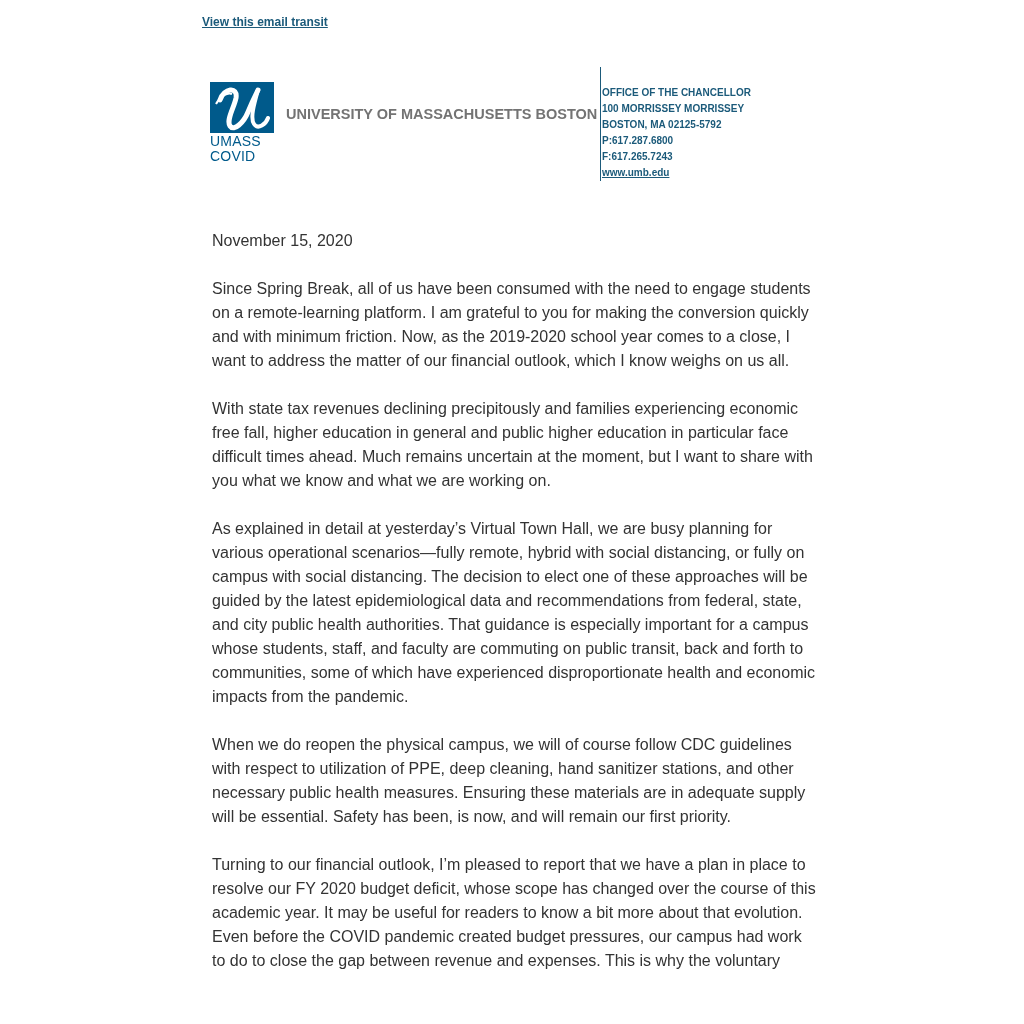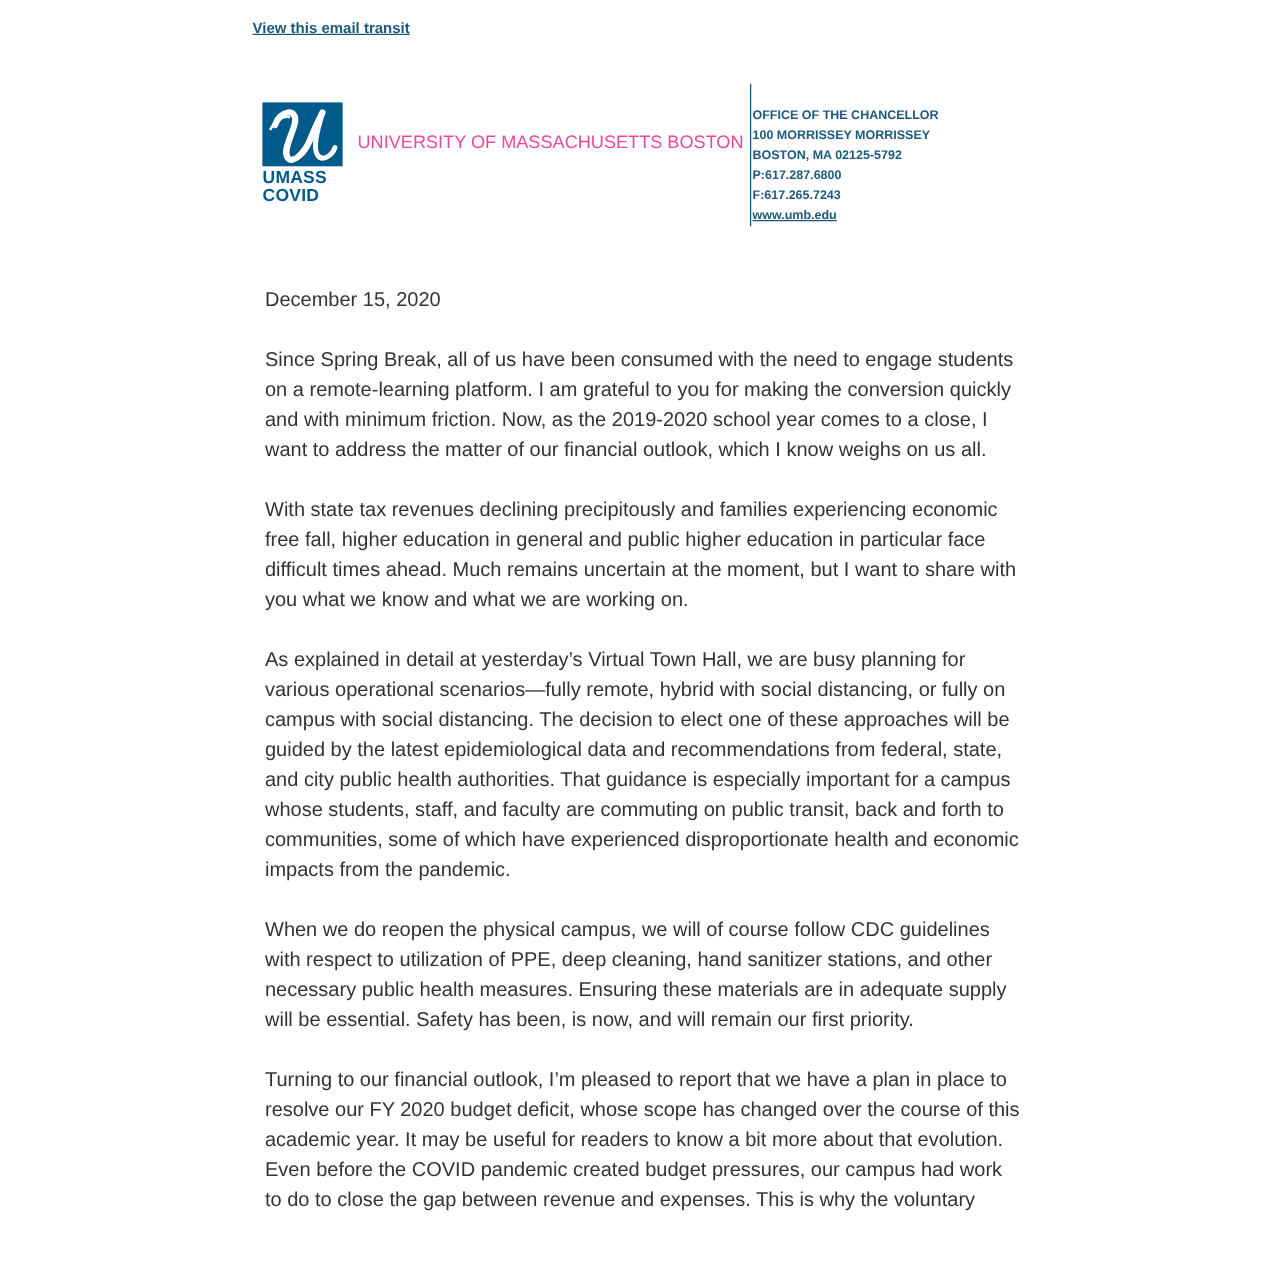--- a/index.html
+++ b/index.html
@@ -45,32 +45,32 @@
       top: 0;
       width: 64px;
       height: 51px;
       background: #005a8b;
     }
     .logo-text {
       position: absolute;
       left: 0;
       top: 52px;
       font-size: 14px;
-      font-weight: bold;
+      font-weight: normal;
       color: #005a8b;
       line-height: 15px;
       letter-spacing: 0.2px;
     }
     .univ-name {
       position: absolute;
       left: 76px;
       top: 39px;
       font-size: 14.5px;
-      font-weight: normal;
-      color: #ec4899;
+      font-weight: bold;
+      color: #737373;
       white-space: nowrap;
     }
     .divider {
       position: absolute;
       left: 390px;
       top: 0;
       width: 1px;
       height: 114px;
       background: #1b5a7a;
     }
@@ -128,19 +128,19 @@
     <div>OFFICE OF THE CHANCELLOR</div>
     <div>100 MORRISSEY MORRISSEY</div>
     <div>BOSTON, MA 02125-5792</div>
     <div>P:617.287.6800</div>
     <div>F:617.265.7243</div>
     <div><a>www.umb.edu</a></div>
   </div>
 </div>
 
 <div class="letter">
-  <p>December 15, 2020</p>
+  <p>November 15, 2020</p>
   <p>Since Spring Break, all of us have been consumed with the need to engage students on a remote-learning platform. I am grateful to you for making the conversion quickly and with minimum friction. Now, as the 2019-2020 school year comes to a close, I want to address the matter of our financial outlook, which I know weighs on us all.</p>
   <p>With state tax revenues declining precipitously and families experiencing economic free fall, higher education in general and public higher education in particular face difficult times ahead. Much remains uncertain at the moment, but I want to share with you what we know and what we are working on.</p>
   <p>As explained in detail at yesterday’s Virtual Town Hall, we are busy planning for various operational scenarios—fully remote, hybrid with social distancing, or fully on campus with social distancing. The decision to elect one of these approaches will be guided by the latest epidemiological data and recommendations from federal, state, and city public health authorities. That guidance is especially important for a campus whose students, staff, and faculty are commuting on public transit, back and forth to communities, some of which have experienced disproportionate health and economic impacts from the pandemic.</p>
   <p>When we do reopen the physical campus, we will of course follow CDC guidelines with respect to utilization of PPE, deep cleaning, hand sanitizer stations, and other necessary public health measures. Ensuring these materials are in adequate supply will be essential. Safety has been, is now, and will remain our first priority.</p>
   <p>Turning to our financial outlook, I’m pleased to report that we have a plan in place to resolve our FY 2020 budget deficit, whose scope has changed over the course of this academic year. It may be useful for readers to know a bit more about that evolution. Even before the COVID pandemic created budget pressures, our campus had work to do to close the gap between revenue and expenses. This is why the voluntary</p>
 </div>
 
 </body></html>

